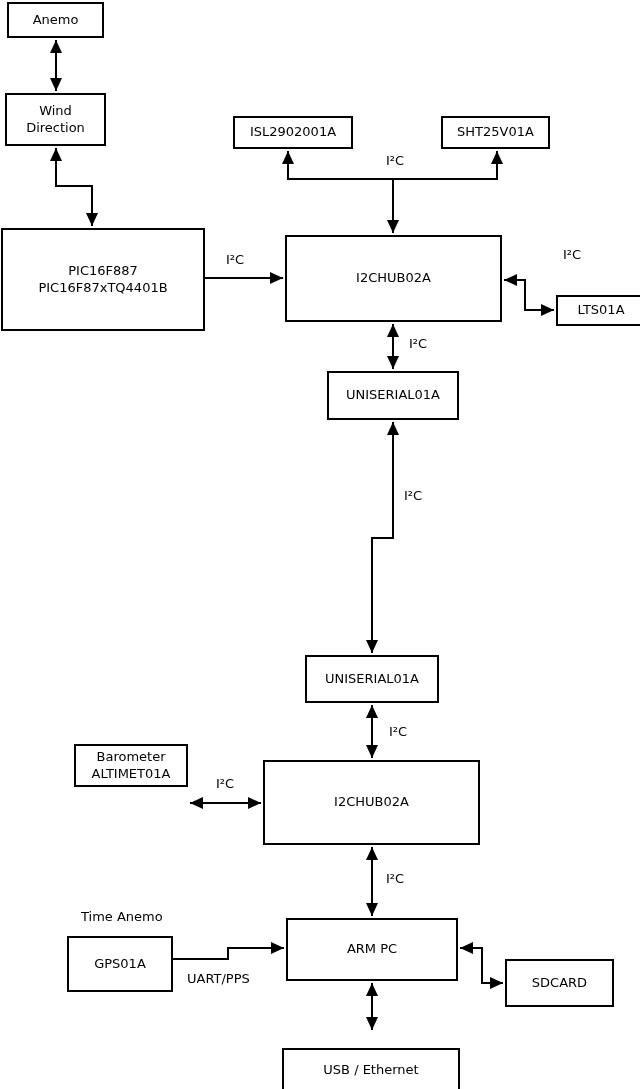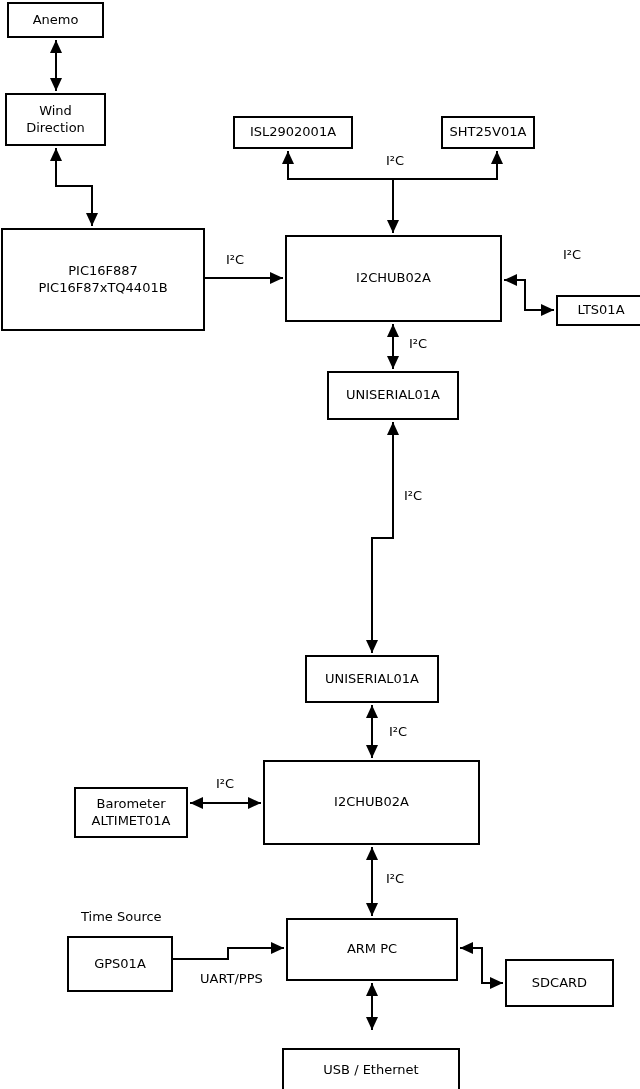--- a/index.html
+++ b/index.html
@@ -83,41 +83,41 @@
 
   <div class="node" style="left:1px; top:228px; width:204px; height:103px">
     <span>PIC16F887</span>
     <span>PIC16F87xTQ4401B</span>
   </div>
 
   <div class="node" style="left:233px; top:116px; width:120px; height:33px">
     <span>ISL2902001A</span>
   </div>
 
-  <div class="node" style="left:441px; top:116px; width:94px; height:33px">
+  <div class="node" style="left:441px; top:116px; width:109px; height:33px">
     <span>SHT25V01A</span>
   </div>
 
   <div class="node" style="left:285px; top:235px; width:217px; height:87px">
     <span>I2CHUB02A</span>
   </div>
 
   <div class="node" style="left:556px; top:295px; width:90px; height:31px">
     <span>LTS01A</span>
   </div>
 
   <div class="node" style="left:327px; top:371px; width:132px; height:49px">
     <span>UNISERIAL01A</span>
   </div>
 
   <div class="node" style="left:305px; top:655px; width:134px; height:48px">
     <span>UNISERIAL01A</span>
   </div>
 
-  <div class="node" style="left:74px; top:787px; width:114px; height:51px">
+  <div class="node" style="left:74px; top:744px; width:114px; height:43px">
     <span>Barometer</span>
     <span>ALTIMET01A</span>
   </div>
 
   <div class="node" style="left:263px; top:760px; width:217px; height:85px">
     <span>I2CHUB02A</span>
   </div>
 
   <div class="node" style="left:67px; top:936px; width:106px; height:56px">
     <span>GPS01A</span>
@@ -136,16 +136,16 @@
   </div>
 
   <div class="elabel" style="left:386px; top:154px">I²C</div>
   <div class="elabel" style="left:226px; top:253px">I²C</div>
   <div class="elabel" style="left:563px; top:248px">I²C</div>
   <div class="elabel" style="left:409px; top:337px">I²C</div>
   <div class="elabel" style="left:404px; top:489px">I²C</div>
   <div class="elabel" style="left:389px; top:725px">I²C</div>
   <div class="elabel" style="left:216px; top:777px">I²C</div>
   <div class="elabel" style="left:386px; top:872px">I²C</div>
-  <div class="elabel" style="left:81px; top:910px">Time Source</div>
-  <div class="elabel" style="left:200px; top:972px">UART/PPS</div>
+  <div class="elabel" style="left:81px; top:910px">Time Anemo</div>
+  <div class="elabel" style="left:187px; top:972px">UART/PPS</div>
 
 </div>
 
 </body></html>

